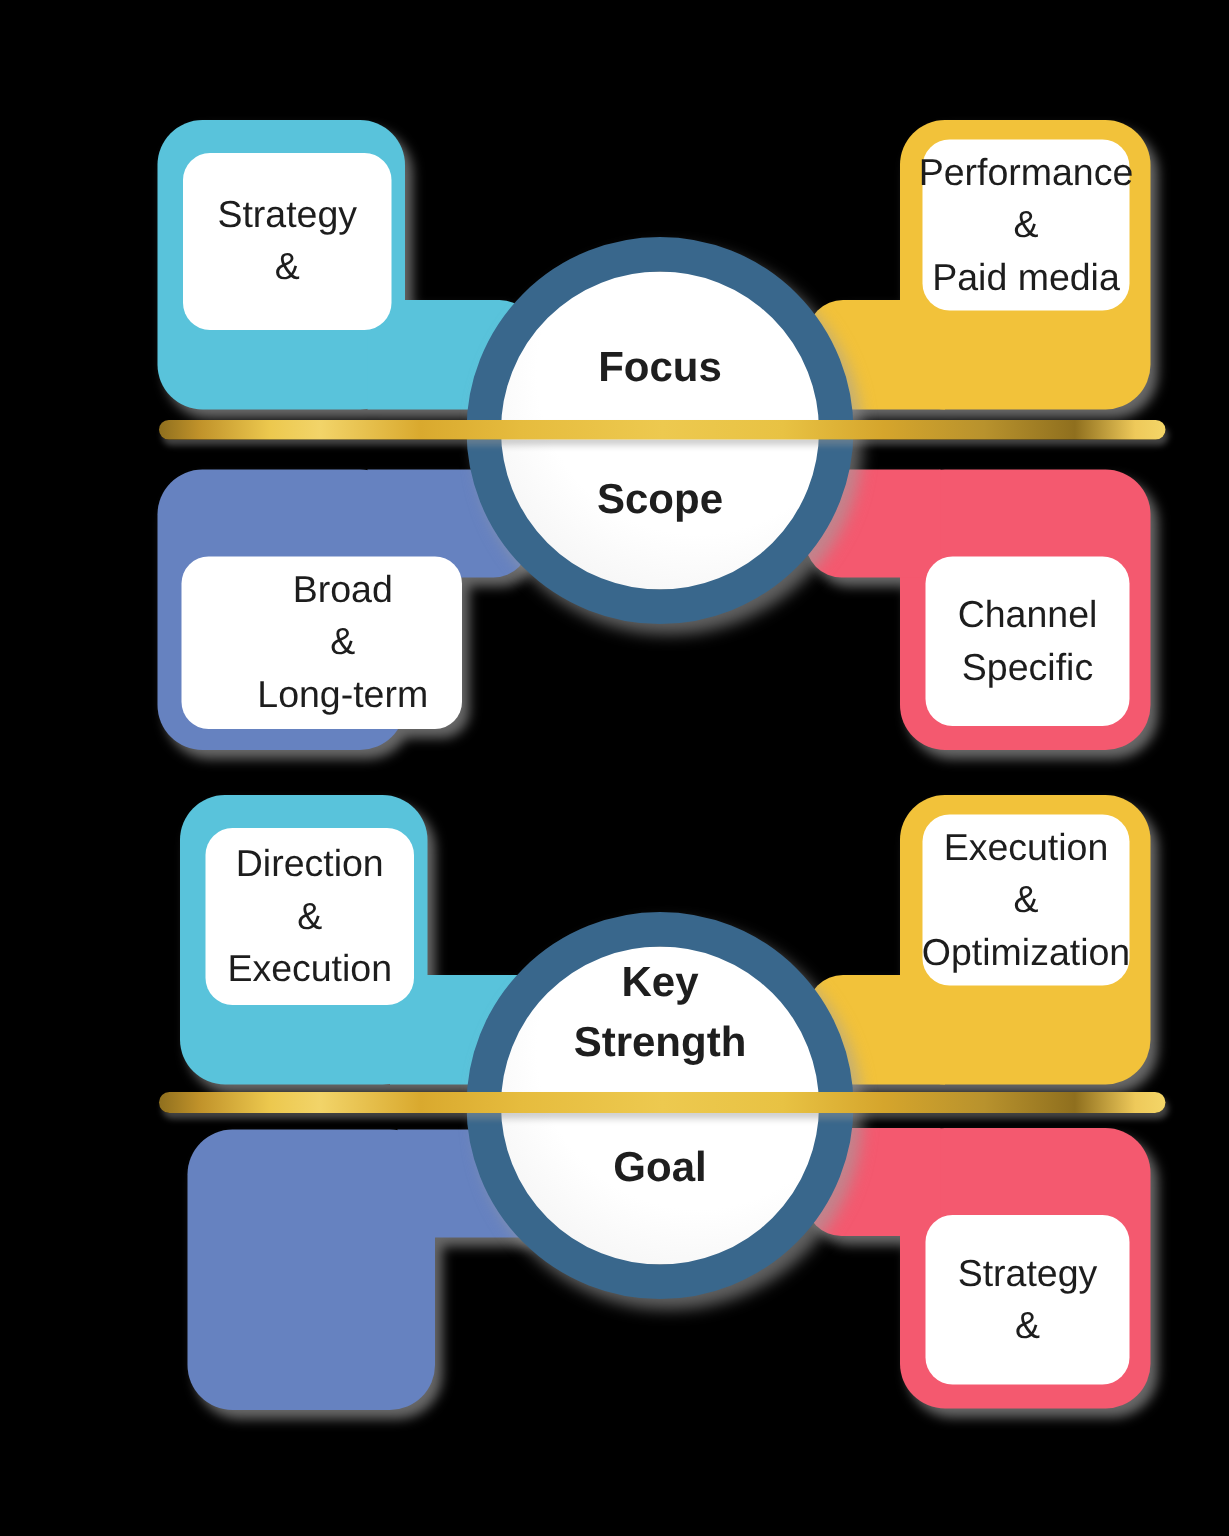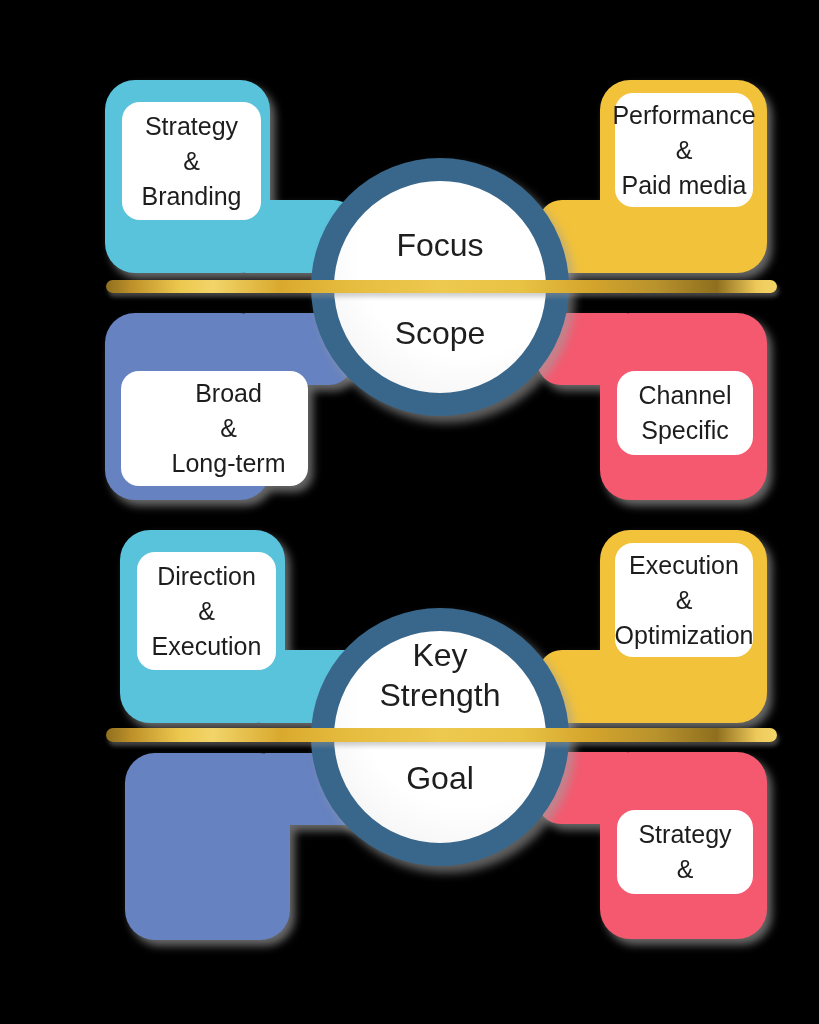--- a/index.html
+++ b/index.html
@@ -27,21 +27,21 @@
   .q-tr .wcard { left:77px; top:13px; width:138px; height:114px; }
 
   .q-bl { width:248px; height:187px; }
   .q-bl .main { left:0; top:0; width:165px; height:187px; border-radius:30px; }
   .q-bl .arm  { left:140px; top:0; width:108px; height:72px; border-radius:0 0 24px 0; }
   .q-bl .wcard { left:16px; top:58px; width:159px; height:115px;padding-left:28px; }
 
   .q-br { width:230px; height:187px; }
   .q-br .main { left:63px; top:0; width:167px; height:187px; border-radius:30px; }
   .q-br .arm  { left:0; top:0; width:90px; height:72px; border-radius:0 0 0 24px; }
-  .q-br .wcard { left:80px; top:58px; width:136px; height:84px; }
+  .q-br .wcard { left:80px; top:58px; width:136px; height:113px; }
 
   
   .s1-tl { left:105px; top:80px; }
   .s1-tr { left:538px; top:80px; }
   .s1-bl { left:105px; top:313px; }
   .s1-br { left:537px; top:313px; }
   .s2-tl { left:120px; top:530px; }
   .s2-tr { left:538px; top:530px; }
   .s2-bl { left:125px; top:753px; }
   .s2-br { left:537px; top:752px; }
@@ -57,21 +57,21 @@
   .circle {
     position:absolute; z-index:2; width:212px; height:212px;
     border:23px solid #39678C; border-radius:50%;
     background:radial-gradient(circle at 62% 32%, #ffffff 55%, #efefef 100%);
     filter:drop-shadow(6px 7px 5px rgba(160,160,160,.6));
   }
   .c1 { left:311px; top:158px; }
   .c2 { left:311px; top:608px; }
   .clabel {
     position:absolute; left:50%; transform:translate(-50%,-50%);
-    font-size:32px; color:#1e1e1e; white-space:nowrap;
+    font-size:28px; color:#1e1e1e; white-space:nowrap;font-weight:bold;
   }
   .c1 .lt  { top:30%; }
   .c1 .lb  { top:71.5%; }
   .c2 .lt1 { top:11.5%; }
   .c2 .lt2 { top:30%; }
   .c2 .lb  { top:69.5%; }
 
   
   .gold-bar {
     position:absolute; z-index:3; left:106px; width:671px; height:13px; border-radius:7px;
@@ -88,21 +88,20 @@
 <body>
 
 <div class="canvas">
 
   <div class="shape cyan q-tl s1-tl">
     <div class="main"></div>
     <div class="arm"></div>
     <div class="wcard">
       <div>Strategy</div>
       <div>&amp;</div>
-      <div>Branding</div>
     </div>
   </div>
 
   <div class="shape yellow q-tr s1-tr">
     <div class="main"></div>
     <div class="arm"></div>
     <div class="wcard">
       <div>Performance</div>
       <div>&amp;</div>
       <div>Paid media</div>

